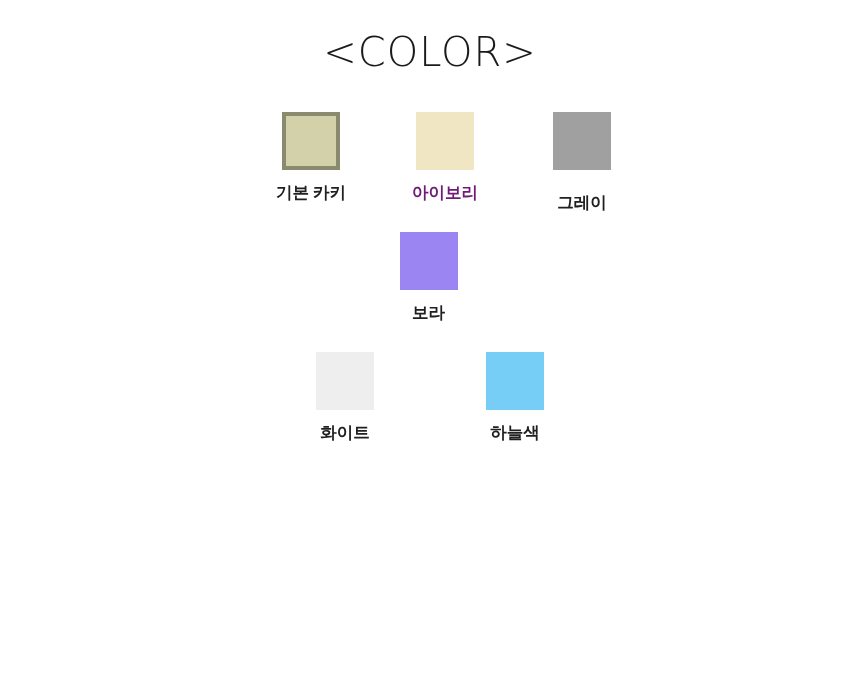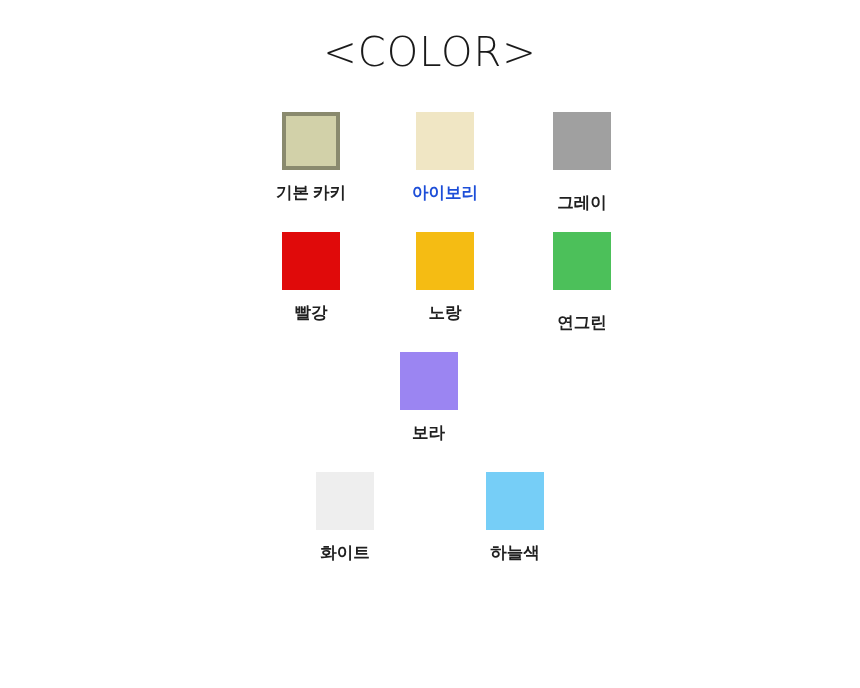--- a/index.html
+++ b/index.html
@@ -101,42 +101,28 @@
 
   <div class="grid">
 
     <div class="grid-row">
       <div class="cell col-0">
         <div class="swatch bordered" style="background: rgb(210, 209, 169); border-color: rgb(138, 138, 110);"></div>
         <div class="swatch-label" style="color: rgb(32, 32, 32);">기본 카키</div>
       </div>
       <div class="cell col-1">
         <div class="swatch" style="background: rgb(240, 230, 196);"></div>
-        <div class="swatch-label" style="color: #1d4ed8;">아이보리</div>
+        <div class="swatch-label" style="color: #701a75;">아이보리</div>
       </div>
       <div class="cell col-2">
         <div class="swatch" style="background: rgb(160, 160, 160);"></div>
         <div class="swatch-label" style="color: rgb(32, 32, 32);">그레이</div>
       </div>
     </div>
 
-    <div class="grid-row">
-      <div class="cell col-0">
-        <div class="swatch" style="background: rgb(224, 10, 10);"></div>
-        <div class="swatch-label" style="color: rgb(32, 32, 32);">빨강</div>
-      </div>
-      <div class="cell col-1">
-        <div class="swatch" style="background: rgb(245, 188, 19);"></div>
-        <div class="swatch-label" style="color: rgb(32, 32, 32);">노랑</div>
-      </div>
-      <div class="cell col-2">
-        <div class="swatch" style="background: rgb(76, 192, 90);"></div>
-        <div class="swatch-label" style="color: rgb(32, 32, 32);">연그린</div>
-      </div>
-    </div>
 
     <div class="grid-row">
       <div class="cell col-1">
         <div class="swatch" style="background: rgb(155, 133, 242);"></div>
         <div class="swatch-label" style="color: rgb(32, 32, 32);">보라</div>
       </div>
     </div>
 
     <div class="grid-row">
       <div class="cell col-1">

